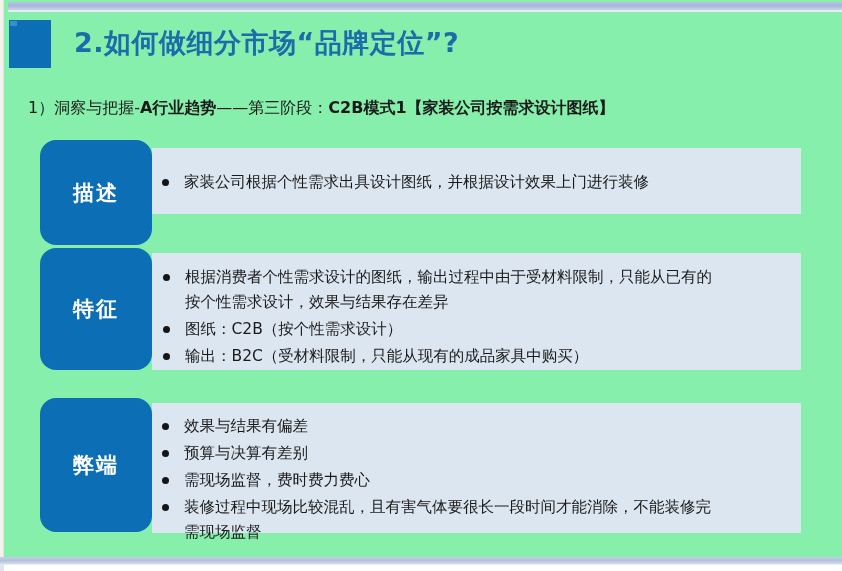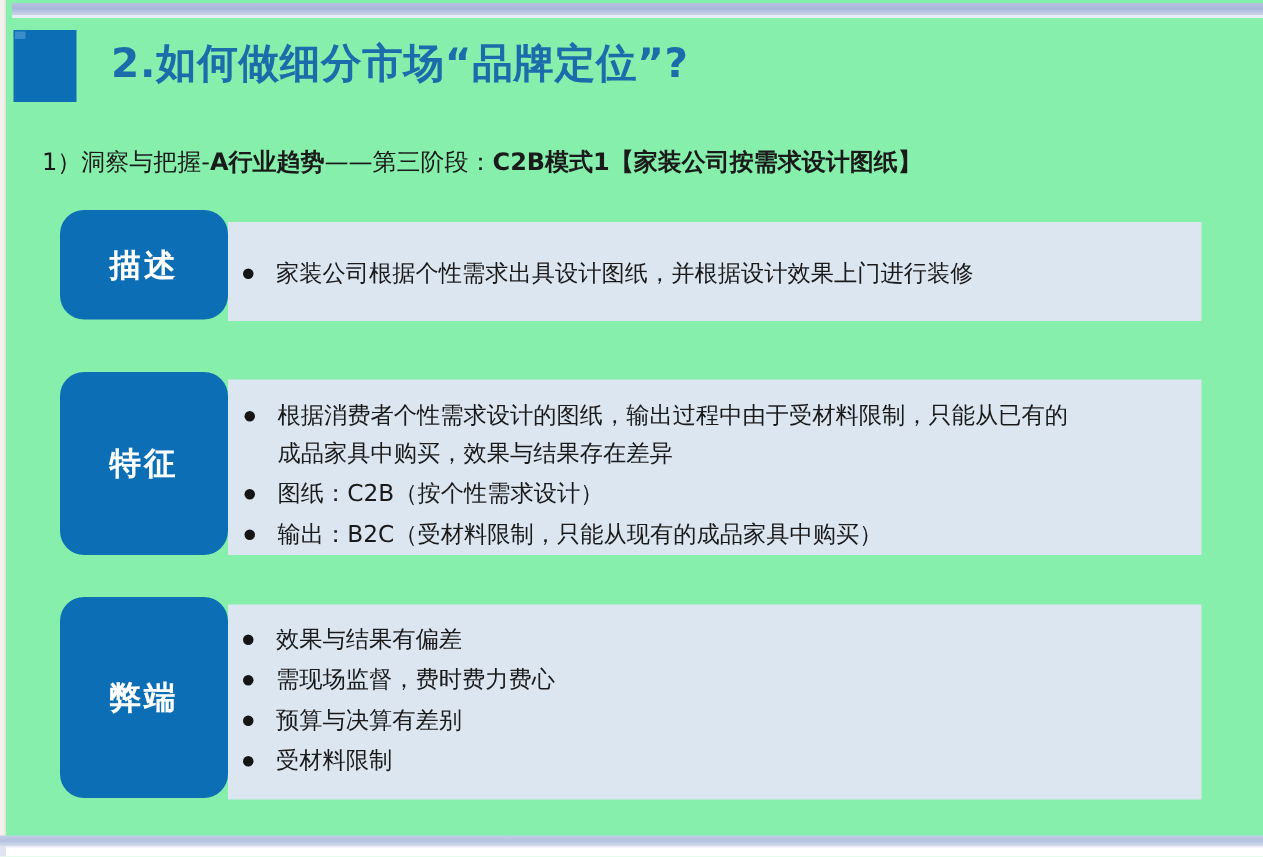--- a/index.html
+++ b/index.html
@@ -151,21 +151,21 @@
     left: 10px;
     top: 9px;
     width: 7px;
     height: 7px;
     border-radius: 50%;
     background: #151515;
   }
 
   
   #section-0 { top: 140px; }
-  #section-0 .sec-label { top: 0px; height: 73px; }
+  #section-0 .sec-label { top: 0px; height: 105px; }
   #section-0 .sec-body  { top: 8px; height: 66px; padding: 22px 14px 0 0; }
 
   #section-1 { top: 248px; }
   #section-1 .sec-label { top: 0px; height: 122px; }
   #section-1 .sec-body  { top: 5px; height: 117px; padding: 12px 14px 0 1px; }
 
   #section-2 { top: 398px; }
   #section-2 .sec-label { top: 0px; height: 134px; }
   #section-2 .sec-body  { top: 5px; height: 130px; padding: 11px 14px 0 0; }
 
@@ -201,47 +201,48 @@
       </ul>
     </div>
     <div class="sec-label">描述</div>
   </div>
 
   <div class="section" id="section-1">
     <div class="sec-body">
       <ul class="bullets">
         <li>
           <span class="sub-line">根据消费者个性需求设计的图纸，输出过程中由于受材料限制，只能从已有的</span>
-          <span class="sub-line">成品家具中购买，效果与结果存在差异</span>
+          <span class="sub-line">按个性需求设计，效果与结果存在差异</span>
         </li>
         <li>
           <span class="sub-line">图纸：C2B（按个性需求设计）</span>
         </li>
         <li>
           <span class="sub-line">输出：B2C（受材料限制，只能从现有的成品家具中购买）</span>
         </li>
       </ul>
     </div>
     <div class="sec-label">特征</div>
   </div>
 
   <div class="section" id="section-2">
     <div class="sec-body">
       <ul class="bullets">
         <li>
           <span class="sub-line">效果与结果有偏差</span>
         </li>
         <li>
+          <span class="sub-line">预算与决算有差别</span>
+        </li>
+        <li>
           <span class="sub-line">需现场监督，费时费力费心</span>
         </li>
         <li>
-          <span class="sub-line">预算与决算有差别</span>
-        </li>
-        <li>
-          <span class="sub-line">受材料限制</span>
+          <span class="sub-line">装修过程中现场比较混乱，且有害气体要很长一段时间才能消除，不能装修完</span>
+          <span class="sub-line">需现场监督</span>
         </li>
       </ul>
     </div>
     <div class="sec-label">弊端</div>
   </div>
 
   <div class="bottom-rule"></div>
   <div class="bottom-rule-under"></div>
   <div class="bottom-left-tick"></div>
 

